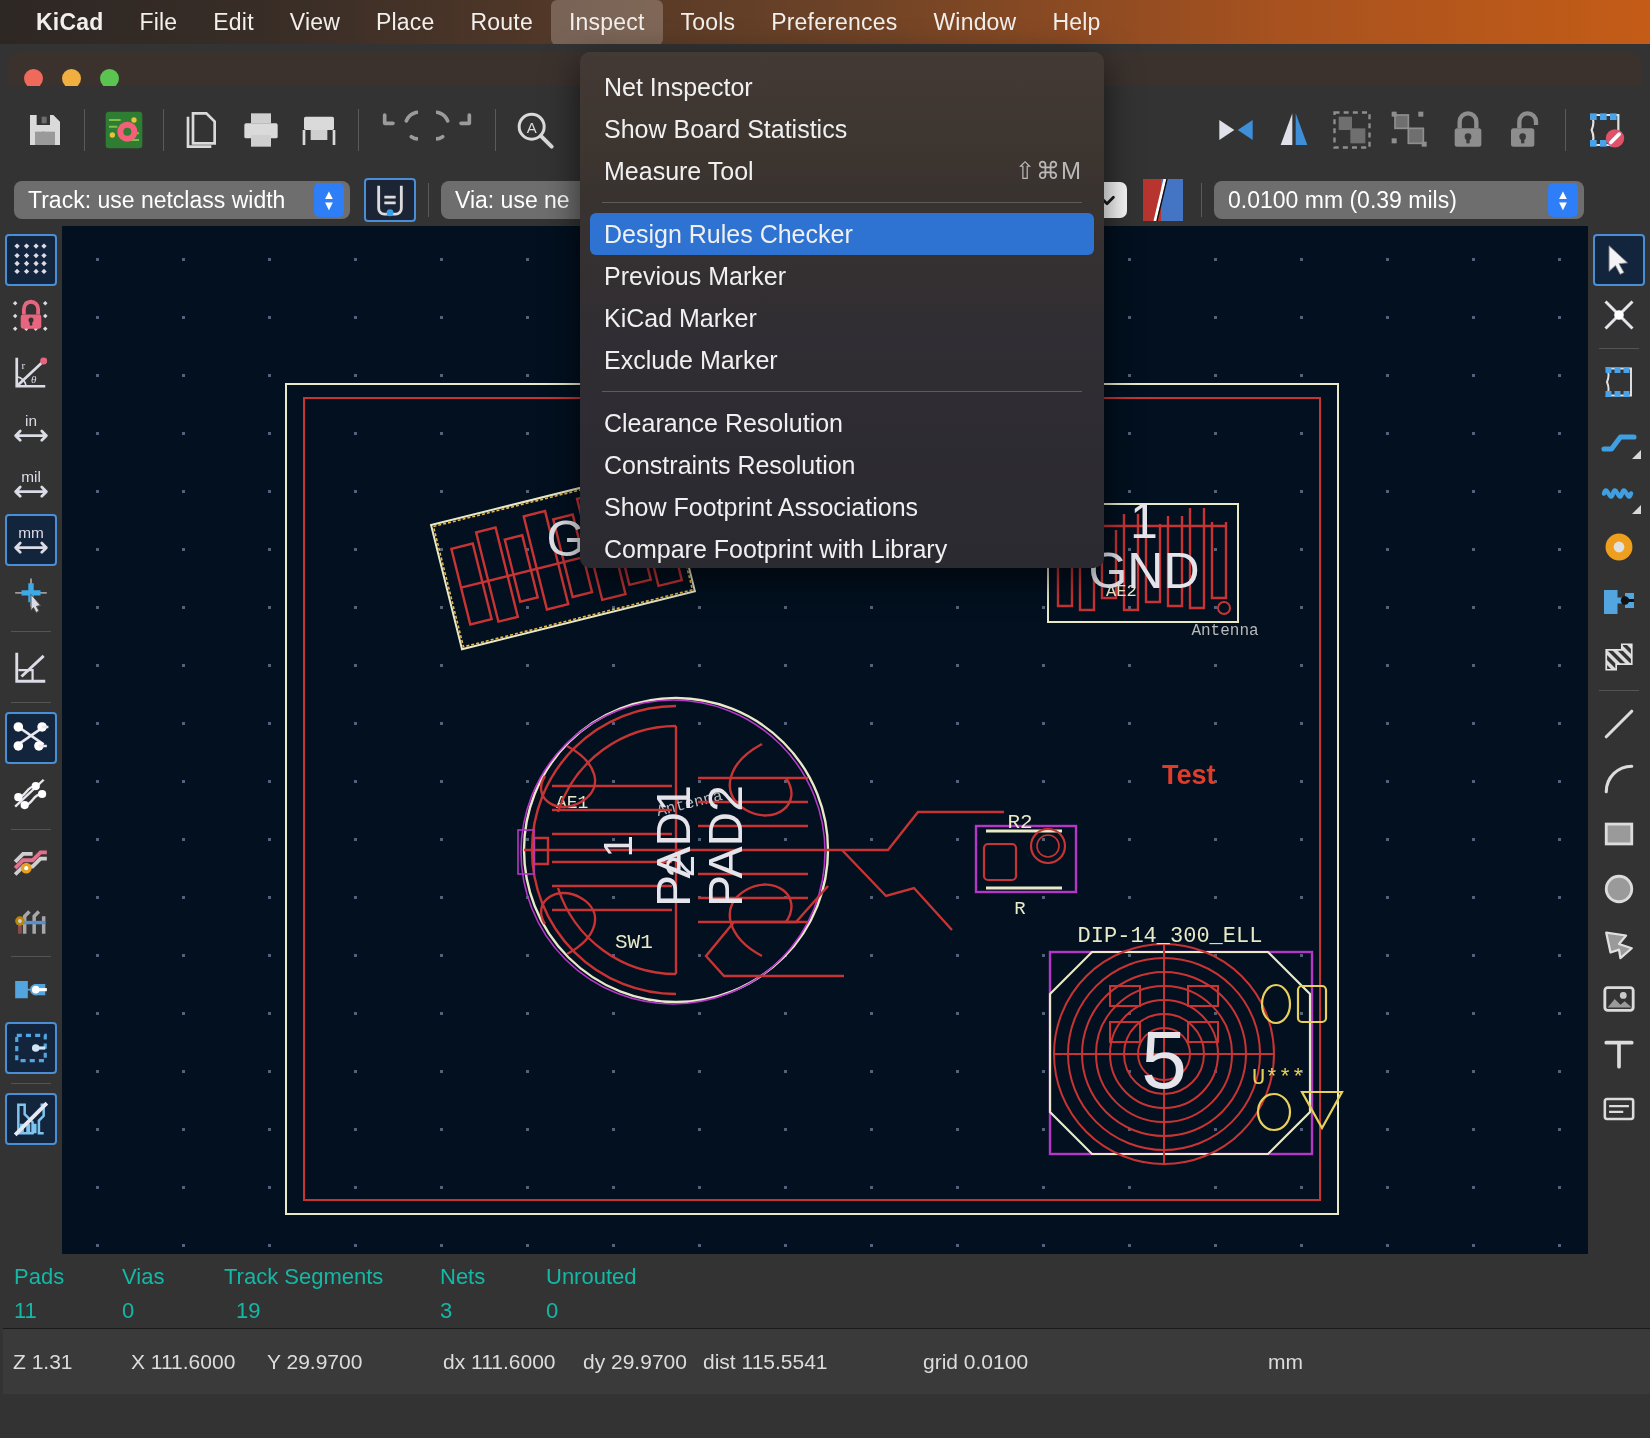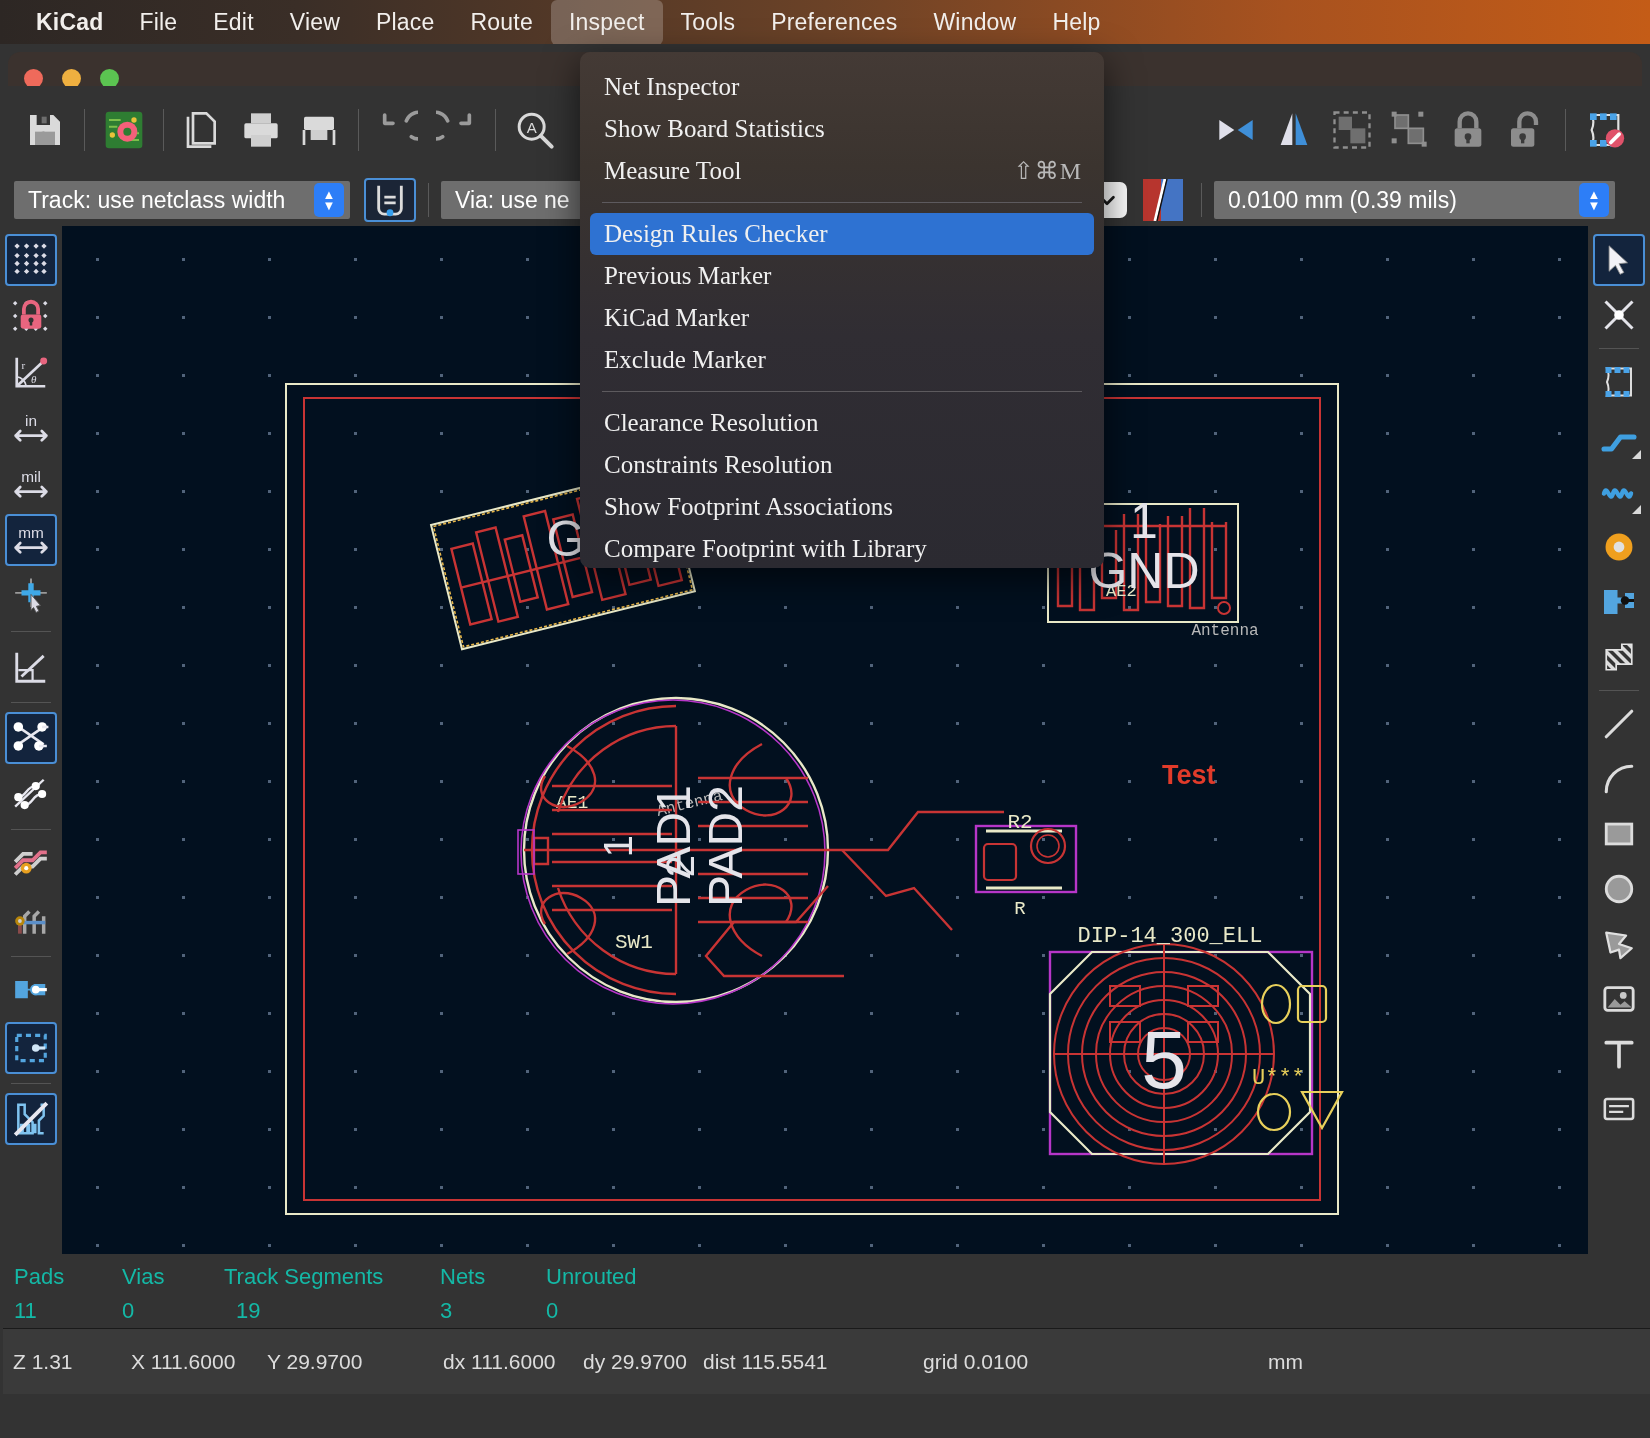--- a/index.html
+++ b/index.html
@@ -47,21 +47,21 @@
   }
   .tb-sep { width: 1px; height: 42px; background: #5a5a5a; margin: 0 10px; flex: 0 0 auto; }
   .tb-spacer { flex: 1 1 auto; }
 
   
   #toolbar2 {
     position: absolute; left: 0; top: 174px; width: 1650px; height: 52px;
     background: #333333; display: flex; align-items: center; padding-left: 14px; gap: 0;
   }
   .combo {
-    height: 38px; background: #6e6e6e; border-radius: 2px; color: #fff;
+    height: 38px; background: #6e6e6e; border-radius: 8px; color: #fff;
     font-size: 23px; display: flex; align-items: center; padding: 0 6px 0 14px; gap: 10px;
     white-space: nowrap; overflow: hidden;
   }
   .stepper {
     width: 30px; height: 34px; background: #2d7ef7; border-radius: 5px;
     display: flex; flex-direction: column; align-items: center; justify-content: center;
     color: #fff; font-size: 13px; line-height: .85; flex: 0 0 auto;
   }
   .tb2-sep { width: 1px; height: 34px; background: #5a5a5a; margin: 0 12px; flex: 0 0 auto; }
   .tb2-icon-btn {
@@ -119,21 +119,21 @@
     position: absolute; left: 3px; top: 1328px; width: 1650px; height: 66px;
     background: #3a3a3a; border-top: 1px solid #1a1a1a;
   }
   .sb2 { position: absolute; color: #dcdcdc; font-size: 21px; top: 21px; white-space: nowrap; }
 
   
   #dropdown {
     position: absolute; left: 580px; top: 52px; width: 524px; height: 516px;
     background: linear-gradient(180deg, #443a35 0%, #3b342f 22%, #302d33 55%, #2b2a31 100%);
     border-radius: 10px; box-shadow: 0 10px 36px rgba(0,0,0,.6);
-    padding: 14px 0 12px 0; z-index: 50; font-family: Liberation Serif, serif;
+    padding: 14px 0 12px 0; z-index: 50;
   }
   .mi {
     height: 42px; display: flex; align-items: center; padding: 0 22px 0 24px;
     color: #f0f0f0; font-size: 25px; justify-content: space-between;
   }
   .mi.hl { background: #2e72d2; margin: 0 10px; border-radius: 6px; padding-left: 14px; }
   .mi-accel { color: #b9b9b9; font-size: 24px; letter-spacing: 1px; }
   .mi-sep { height: 1px; background: #5d5a5e; margin: 10px 22px; }
 </style>
 </head>
@@ -320,21 +320,21 @@
   <div style="width:10px"></div>
   <div class="tb2-icon-btn">
     <svg width="48" height="42" viewBox="0 0 48 42">
         <rect x="4" y="0" width="18" height="42" fill="#b7352e"></rect>
         <rect x="22" y="0" width="22" height="42" fill="#4474c4"></rect>
         <path d="M26 0 L16 42" stroke="#ffffff" stroke-width="3"></path>
         <path d="M28 0 L18 42" stroke="#111111" stroke-width="1.4"></path>
       </svg>
   </div>
   <div class="tb2-sep"></div>
-  <div class="combo" style="width:401px">
+  <div class="combo" style="width:370px">
     <span style="flex:1 1 auto">0.0100 mm (0.39 mils)</span>
     <span class="stepper">
         <span>▲</span>
         <span>▼</span>
       </span>
   </div>
 </div>
 
 <div id="left-tools">
   <div class="lt-btn sel">

